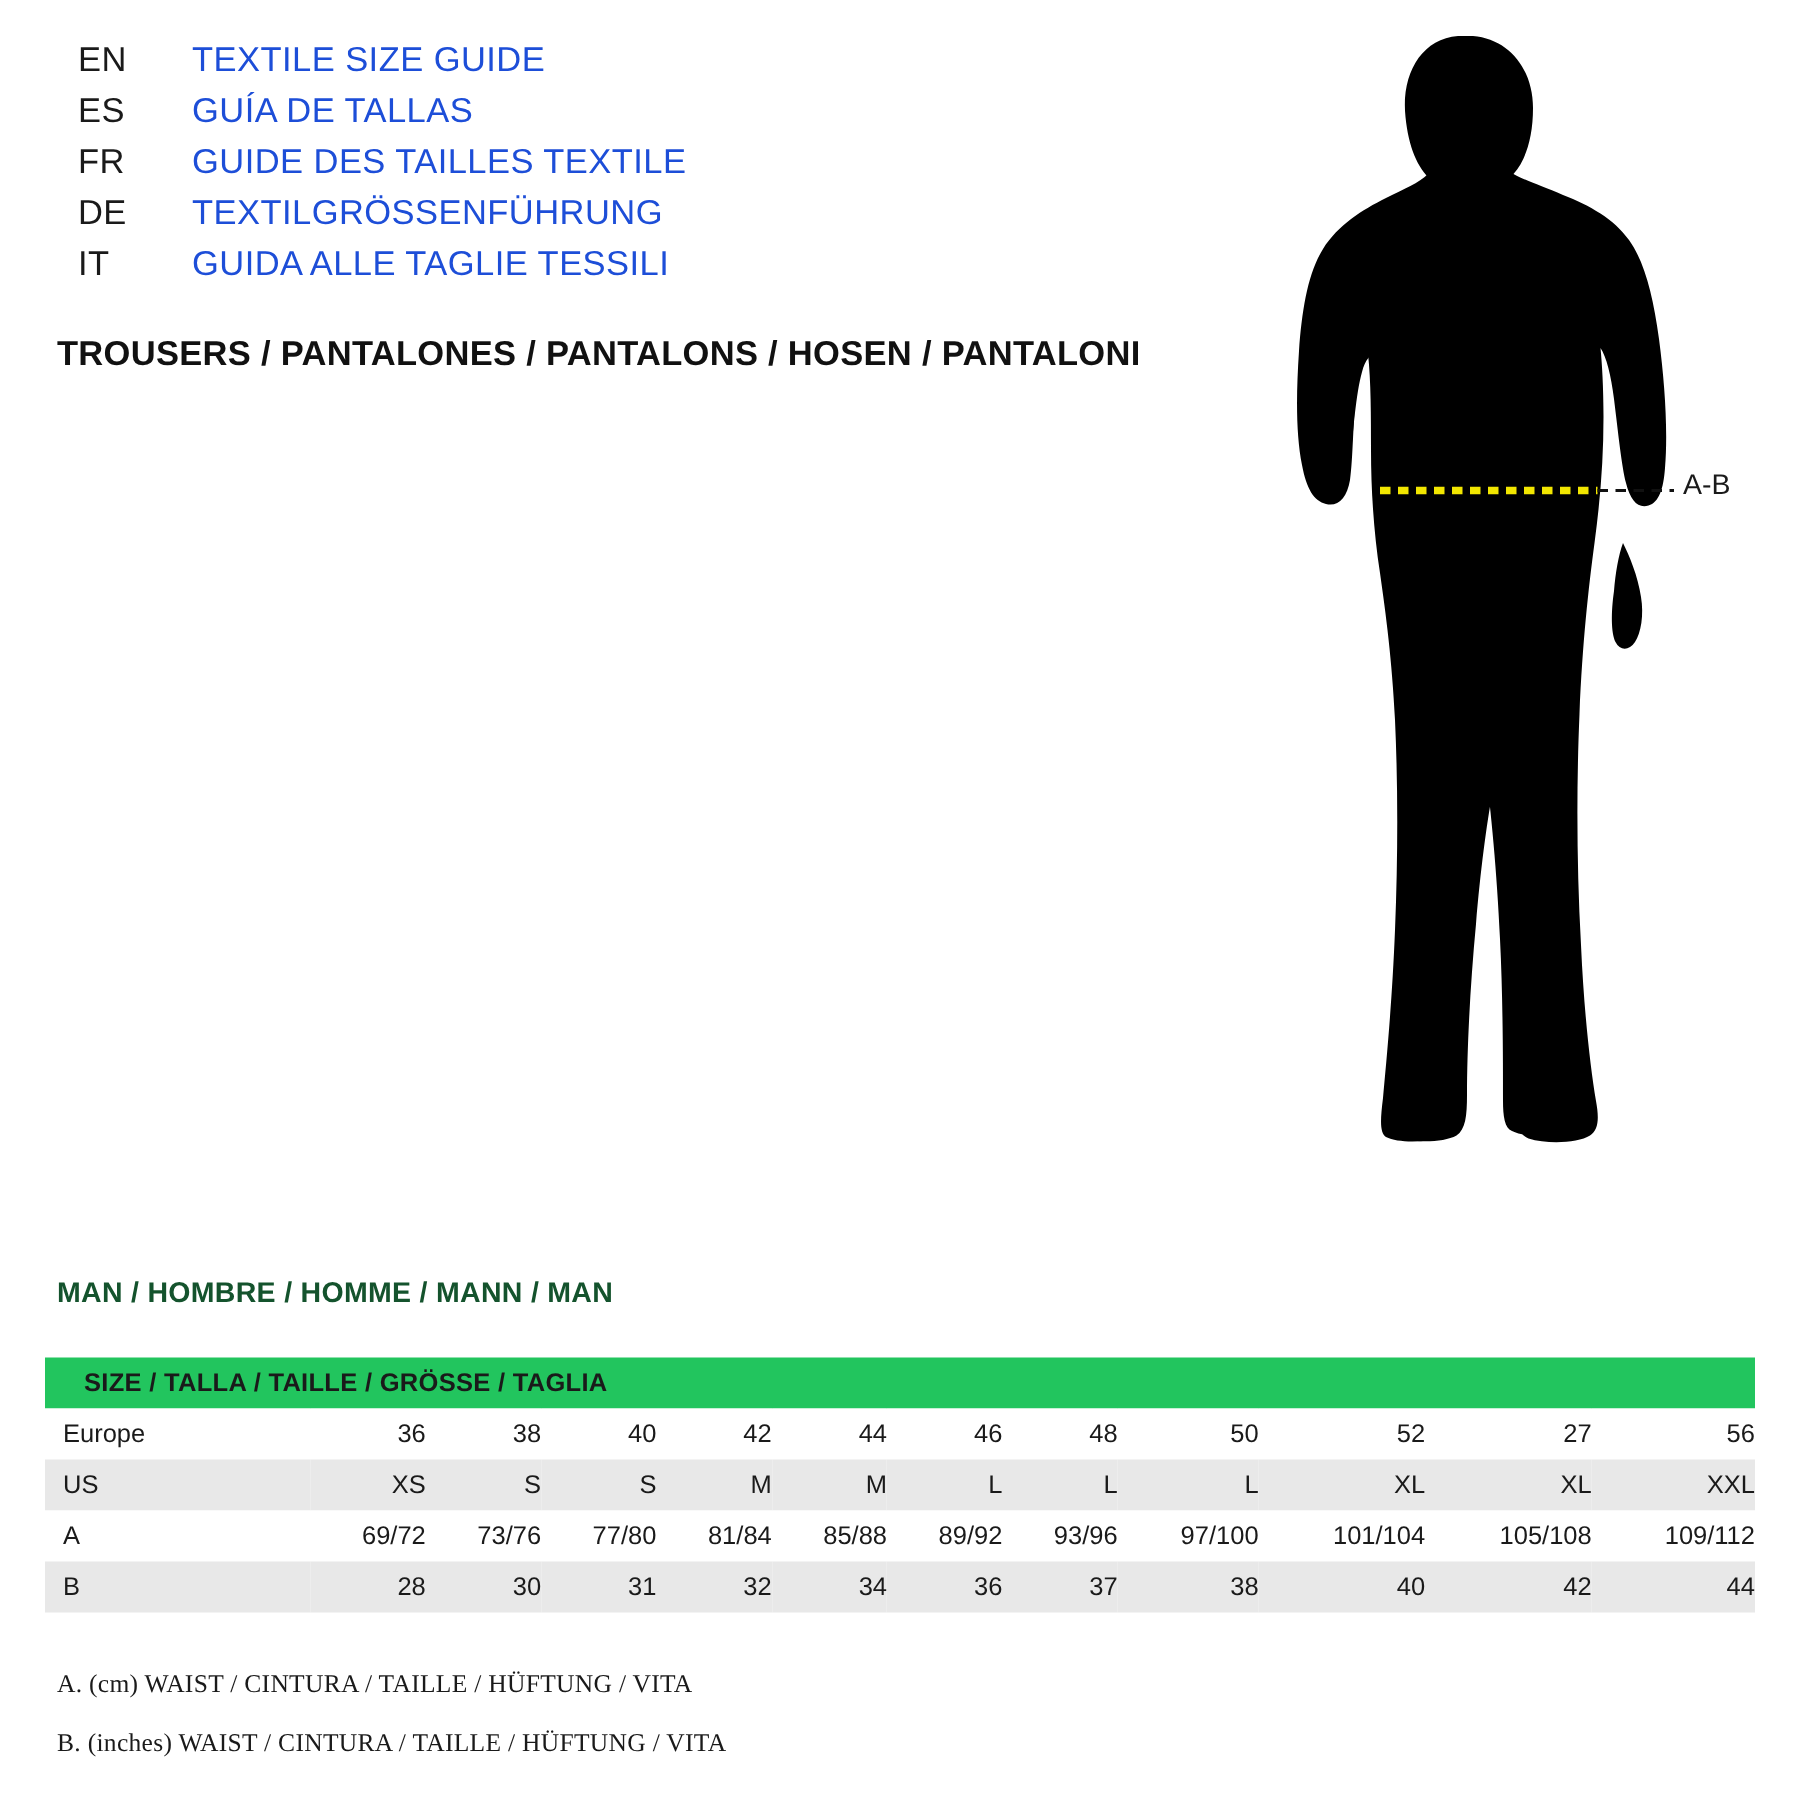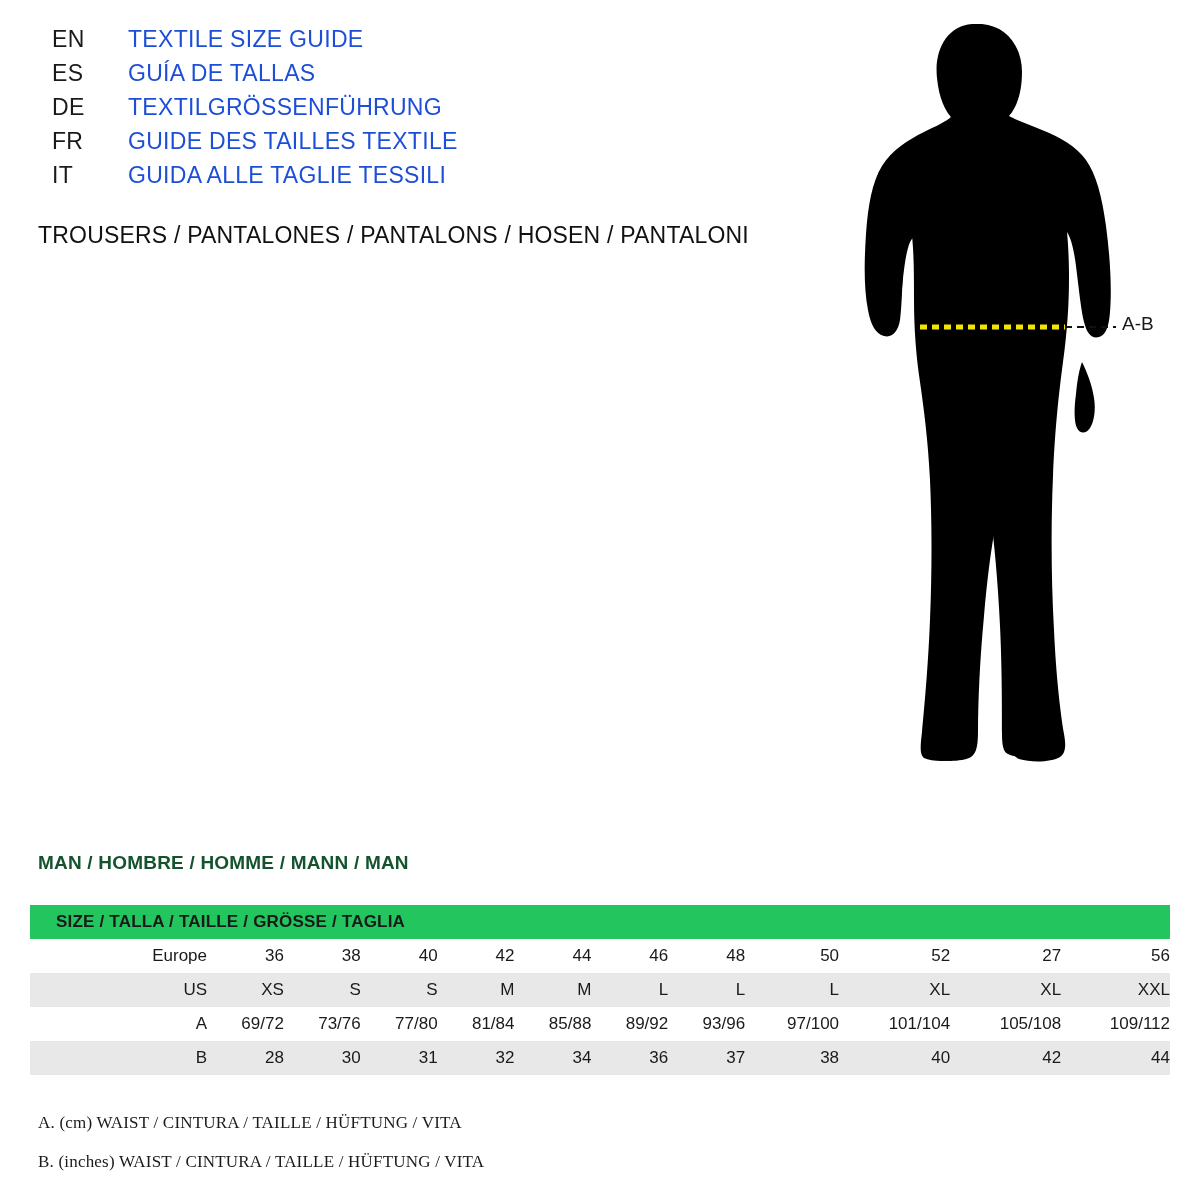--- a/index.html
+++ b/index.html
@@ -38,21 +38,21 @@
   .lang-text {
     font-size: 23px;
     color: #1d4ed8;
     letter-spacing: 0.3px;
   }
   #garment-title {
     position: absolute;
     left: 38px;
     top: 222px;
     font-size: 23px;
-    font-weight: normal;
+    font-weight: bold;
     letter-spacing: 0.2px;
     color: #111;
   }
 
   
   #figure-area {
     position: absolute;
     left: 820px;
     top: 10px;
     width: 370px;
@@ -98,21 +98,21 @@
     background: #22c55e;
     text-align: left;
     font-weight: bold;
     font-size: 17px;
     padding-left: 26px;
     letter-spacing: 0.2px;
   }
   #size-table tbody tr:nth-child(odd) { background: #ffffff; }
   #size-table tbody tr:nth-child(even) { background: #e8e8e8; }
   #size-table tbody td.rowhead {
-    text-align: right;
+    text-align: left;
     padding-left: 12px;
     width: 165px;
   }
 
   
   .footnote {
     position: absolute;
     left: 38px;
     font-size: 17px;
     color: #1a1a1a;
@@ -128,26 +128,26 @@
 <div id="lang-block">
     <div class="lang-row">
       <div class="lang-code">EN</div>
       <div class="lang-text">TEXTILE SIZE GUIDE</div>
     </div>
     <div class="lang-row">
       <div class="lang-code">ES</div>
       <div class="lang-text">GUÍA DE TALLAS</div>
     </div>
     <div class="lang-row">
+      <div class="lang-code">FR</div>
+      <div class="lang-text">GUIDE DES TAILLES TEXTILE</div>
+    </div>
+    <div class="lang-row">
       <div class="lang-code">DE</div>
       <div class="lang-text">TEXTILGRÖSSENFÜHRUNG</div>
-    </div>
-    <div class="lang-row">
-      <div class="lang-code">FR</div>
-      <div class="lang-text">GUIDE DES TAILLES TEXTILE</div>
     </div>
     <div class="lang-row">
       <div class="lang-code">IT</div>
       <div class="lang-text">GUIDA ALLE TAGLIE TESSILI</div>
     </div>
   </div>
 
 <div id="garment-title">TROUSERS / PANTALONES / PANTALONS / HOSEN / PANTALONI</div>
 
 <div id="figure-area">

